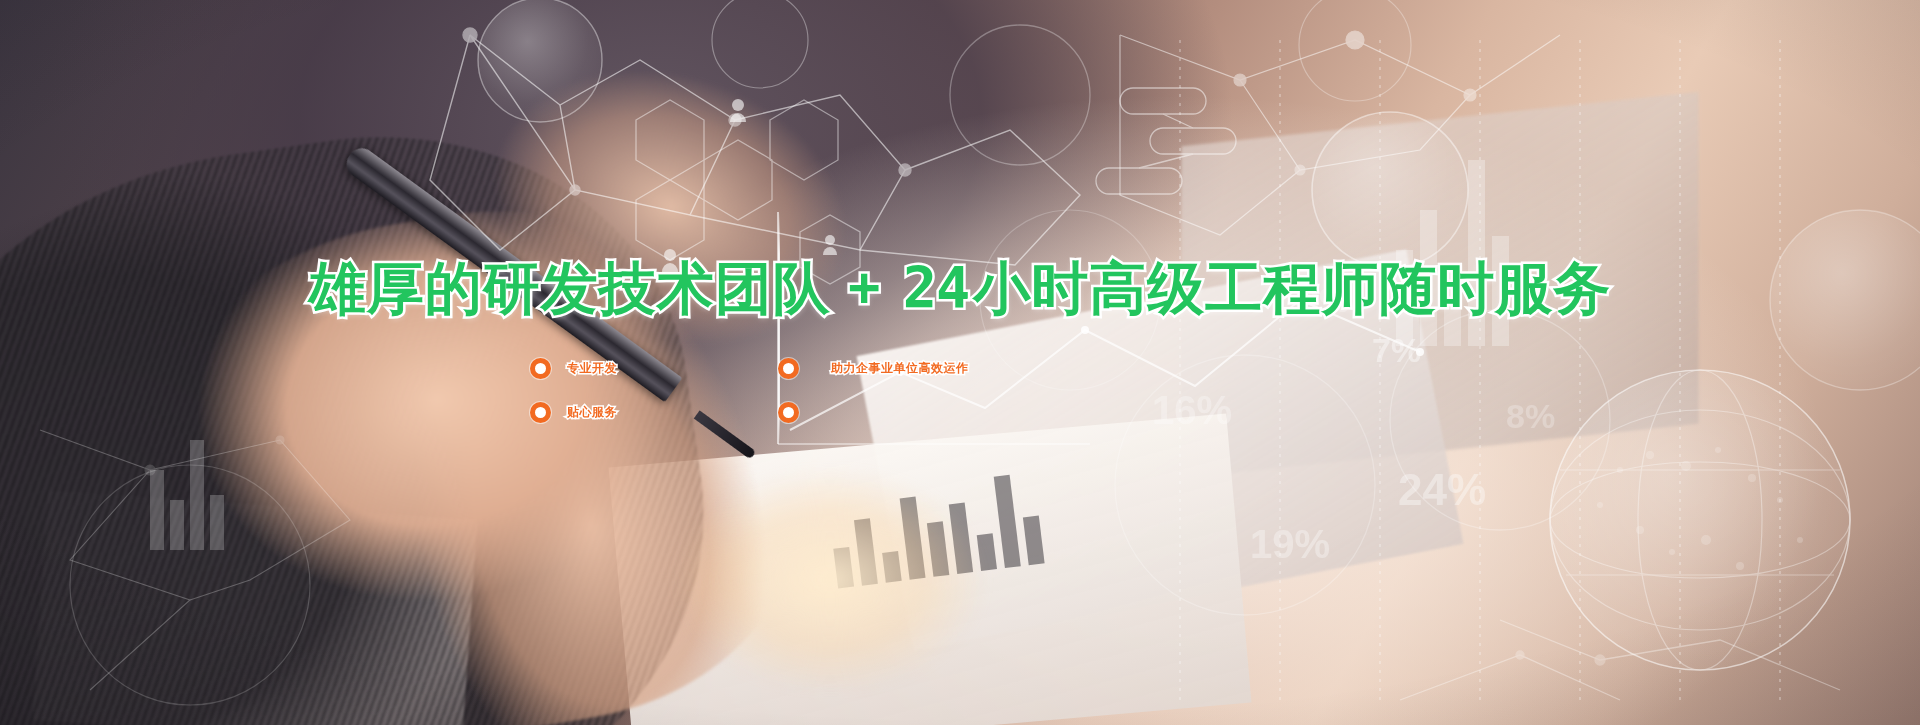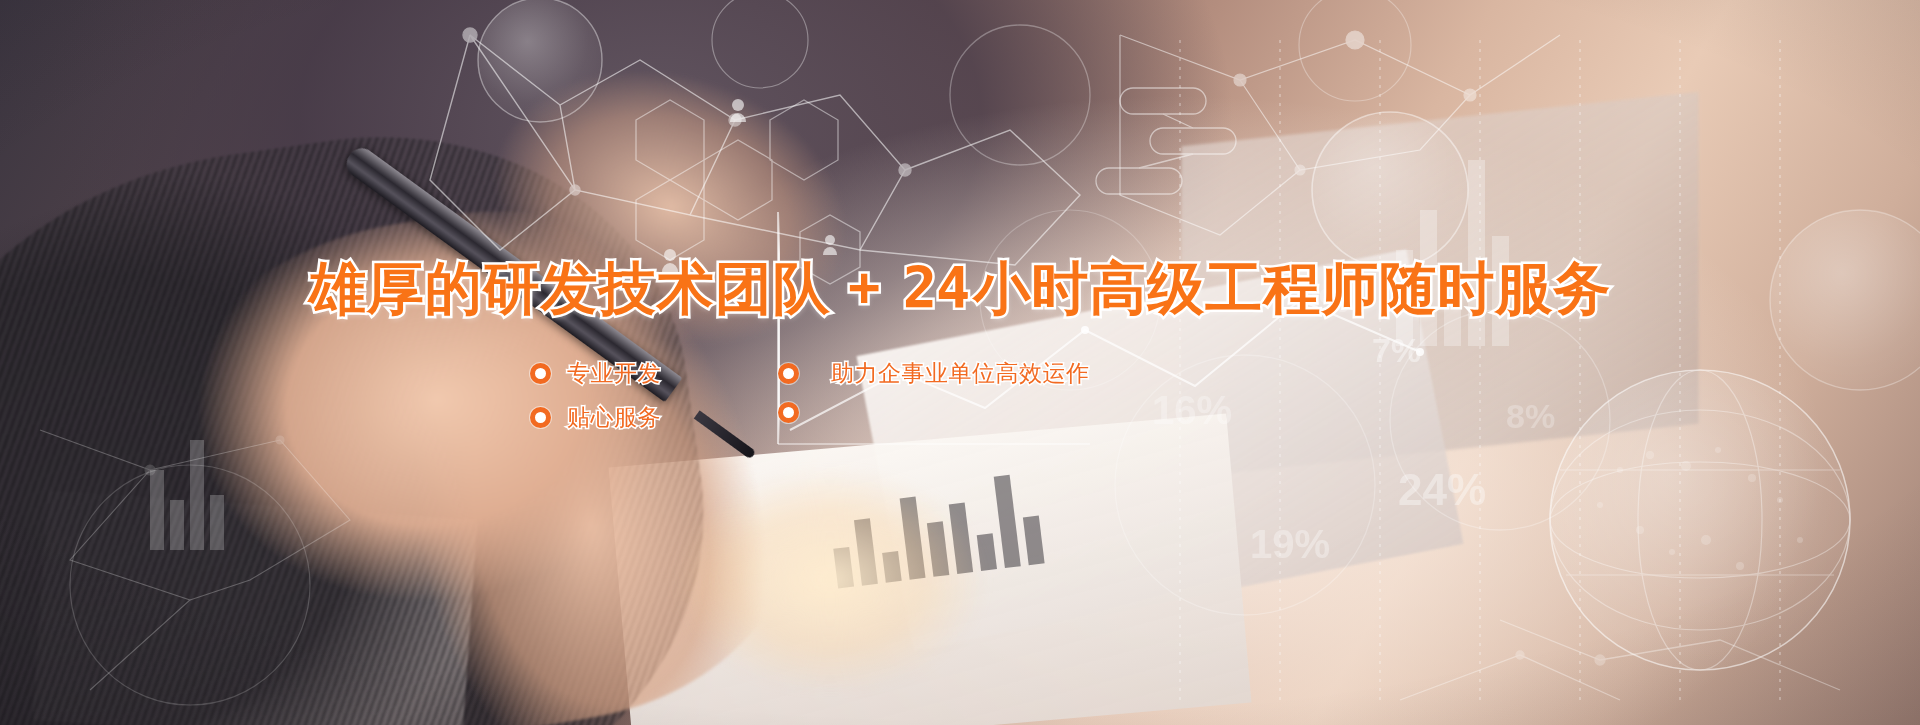--- a/index.html
+++ b/index.html
@@ -108,27 +108,27 @@
   .headline{
     position:absolute;left:0;right:0;top:222px;
     text-align:center;
     white-space:nowrap;
     font-size:57px;
     font-weight:700;
     letter-spacing:1px;
     line-height:1;
   }
   .hl-seg{
-    color:#f97316;
+    color:#22c55e;
     -webkit-text-stroke:5px #ffffff;
     paint-order:stroke fill;
     text-shadow:0 2px 6px rgba(255,255,255,.55);
   }
   .hl-num{
-    color:#f97316;
+    color:#22c55e;
     -webkit-text-stroke:5px #ffffff;
     paint-order:stroke fill;
     font-family:"DejaVu Sans Mono","Liberation Mono",monospace;
     font-weight:700;
     font-size:57px;
     letter-spacing:-1px;
     padding:0 4px;
   }
 
   .divider{
@@ -147,22 +147,22 @@
     width:21px;height:21px;border-radius:50%;
     background:#ffffff;
     border:5px solid #f26a21;
     box-sizing:border-box;
     flex:0 0 auto;
     box-shadow:0 0 0 1px rgba(255,255,255,.5);
   }
   .flabel{
     margin-left:16px;
     color:#f26a21;
-    font-size:23px;
-    font-weight:400;
+    font-size:12px;
+    font-weight:700;
     letter-spacing:.5px;
     -webkit-text-stroke:3px #ffffff;
     paint-order:stroke fill;
     white-space:nowrap;
   }
   .fcell.c2 .flabel{margin-left:32px;}
 </style>
 </head>
 <body>
 

